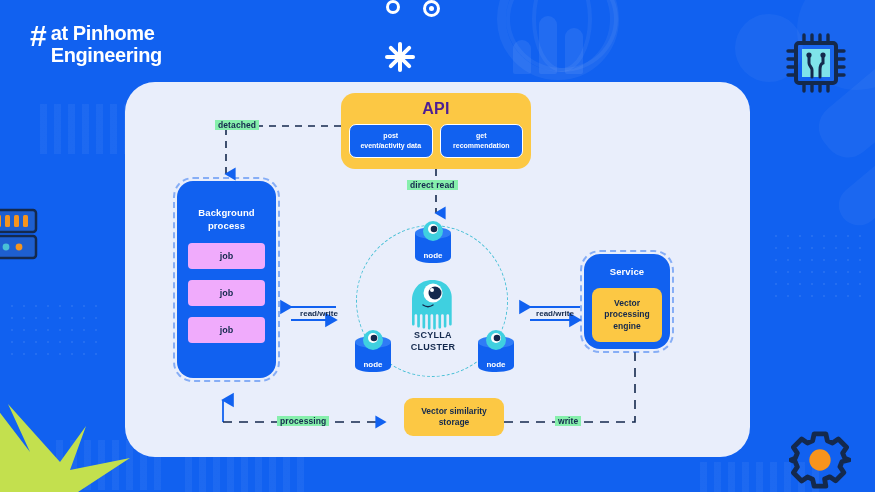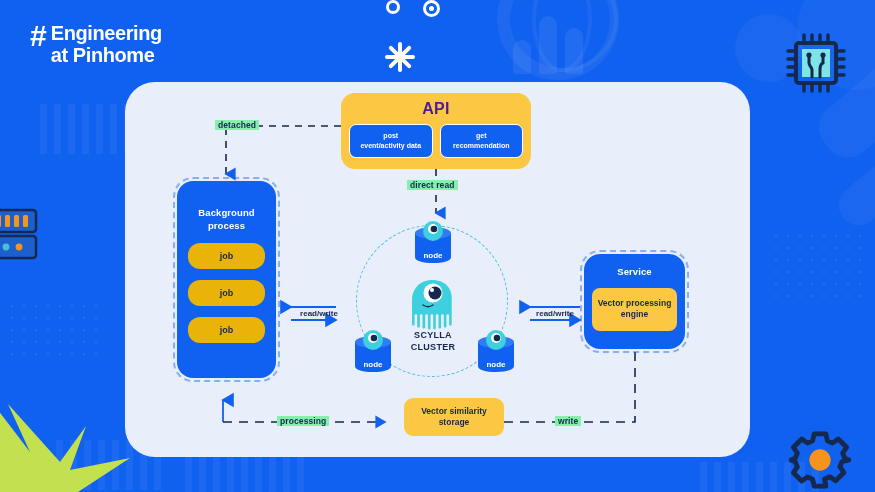--- a/index.html
+++ b/index.html
@@ -128,26 +128,26 @@
     flex:1; background:#1161f0; border:1.5px solid #fff; border-radius:7px;
     color:#fff; font-size:7px; font-weight:bold; text-align:center;
     padding:6px 2px; line-height:1.4;
   }
 
   
   .bgproc { left:52px; top:99px; width:99px; height:197px; }
   .bgproc .box-title-white { padding-top:26px; }
   .jobs { padding:10px 11px 0; display:flex; flex-direction:column; gap:11px; }
   .job {
-    background:#eab308; border-radius:12px; color:#14294d;
+    background:#f0abfc; border-radius:4px; color:#14294d;
     font-size:9px; font-weight:bold; text-align:center; padding:8px 12px;
   }
 
   
-  .service { left:459px; top:172px; width:101px; height:95px; }
+  .service { left:459px; top:172px; width:86px; height:95px; }
   .service .box-title-white { padding-top:12px; }
   .vce {
     margin:9px 8px 0; background:#fcc844; border-radius:8px;
     color:#14294d; font-size:8.5px; font-weight:bold; text-align:center;
     padding:10px 4px; line-height:1.35;
   }
 
   
   .vss {
     position:absolute; left:279px; top:316px; width:100px; height:38px;
@@ -254,22 +254,22 @@
 </svg>
 
 <svg class="gear-icon" viewBox="0 0 64 64">
   <path fill="none" stroke="#14294d" stroke-width="5" stroke-linejoin="round" d="M26 5h12l1.6 7.2 5.3 2.2 6-4 8.5 8.5-4 6 2.2 5.3L62 32v0l-7.2 1.6-2.2 5.3 4 6-8.5 8.5-6-4-5.3 2.2L38 59H26l-1.6-7.2-5.3-2.2-6 4L4.6 45.1l4-6-2.2-5.3L2 32l4.4-1.8 2.2-5.3-4-6L13.1 10.4l6 4 5.3-2.2z"></path>
   <circle cx="32" cy="32" r="11" fill="#f7941d"></circle>
 </svg>
 
 <div class="logo">
   <div class="logo-hash">#</div>
   <div>
+    <div class="logo-txt">at Pinhome</div>
     <div class="logo-txt">Engineering</div>
-    <div class="logo-txt">at Pinhome</div>
   </div>
 </div>
 
 <div class="panel">
 
   <svg class="svg-layer" width="625" height="375" viewBox="0 0 625 375">
     <defs>
       <marker id="ar-d" markerWidth="9" markerHeight="9" refX="4.5" refY="7" orient="auto">
         <path d="M0.5,1 L8.5,1 L4.5,8 Z" fill="#1161f0"></path>
       </marker>

